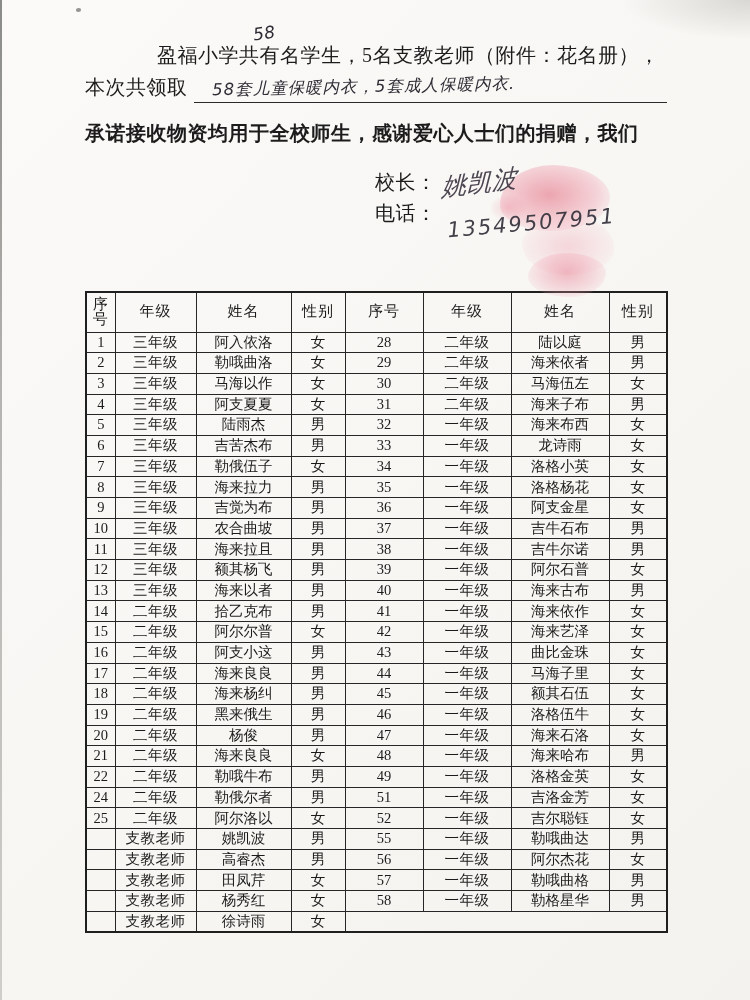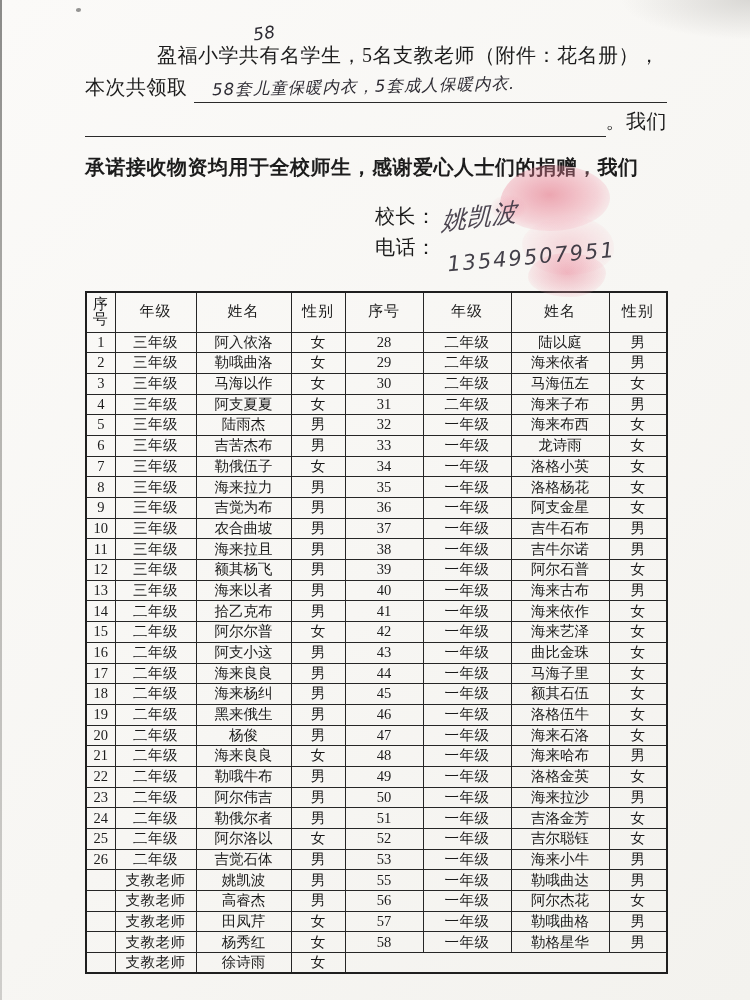--- a/index.html
+++ b/index.html
@@ -101,24 +101,20 @@
   <div class="para">
     <div class="line1">
       <span class="hw-above">58</span>
       <span>盈福小学共有名学生，5名支教老师（附件：花名册），</span>
     </div>
     <div class="line2">
       <span>本次共领取</span>
       <span class="blank-fill">
         <span class="hw-fill">58套儿童保暖内衣，5套成人保暖内衣.</span>
       </span>
-    </div>
-    <div class="line3">
-      <span class="rule"></span>
-      <span class="line3-tail">。我们</span>
     </div>
     <div class="line4">承诺接收物资均用于全校师生，感谢爱心人士们的捐赠，我们</div>
 
     <div class="sign-block">
       <div class="sign-row">
         <span>校长：</span>
         <span class="hw-sign">姚凯波</span>
       </div>
       <div class="sign-row">
         <span>电话：</span>
@@ -372,58 +368,38 @@
           <td>22</td>
           <td>二年级</td>
           <td>勒哦牛布</td>
           <td>男</td>
           <td>49</td>
           <td>一年级</td>
           <td>洛格金英</td>
           <td>女</td>
         </tr>
         <tr>
-          <td>23</td>
-          <td>二年级</td>
-          <td>阿尔伟吉</td>
-          <td>男</td>
-          <td>50</td>
-          <td>一年级</td>
-          <td>海来拉沙</td>
-          <td>男</td>
-        </tr>
-        <tr>
           <td>24</td>
           <td>二年级</td>
           <td>勒俄尔者</td>
           <td>男</td>
           <td>51</td>
           <td>一年级</td>
           <td>吉洛金芳</td>
           <td>女</td>
         </tr>
         <tr>
           <td>25</td>
           <td>二年级</td>
           <td>阿尔洛以</td>
           <td>女</td>
           <td>52</td>
           <td>一年级</td>
           <td>吉尔聪钰</td>
           <td>女</td>
-        </tr>
-        <tr>
-          <td>26</td>
-          <td>二年级</td>
-          <td>吉觉石体</td>
-          <td>男</td>
-          <td>53</td>
-          <td>一年级</td>
-          <td>海来小牛</td>
-          <td>男</td>
         </tr>
         <tr>
           <td></td>
           <td>支教老师</td>
           <td>姚凯波</td>
           <td>男</td>
           <td>55</td>
           <td>一年级</td>
           <td>勒哦曲达</td>
           <td>男</td>

